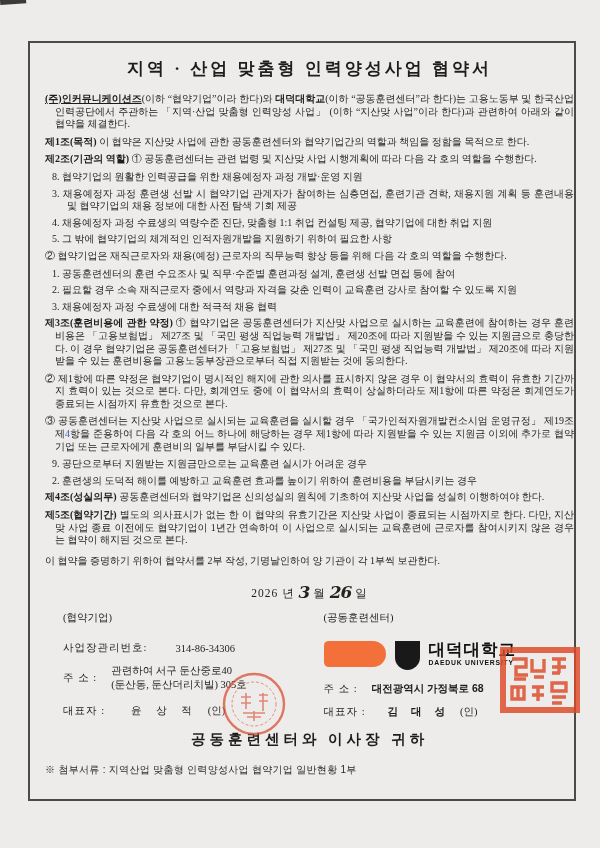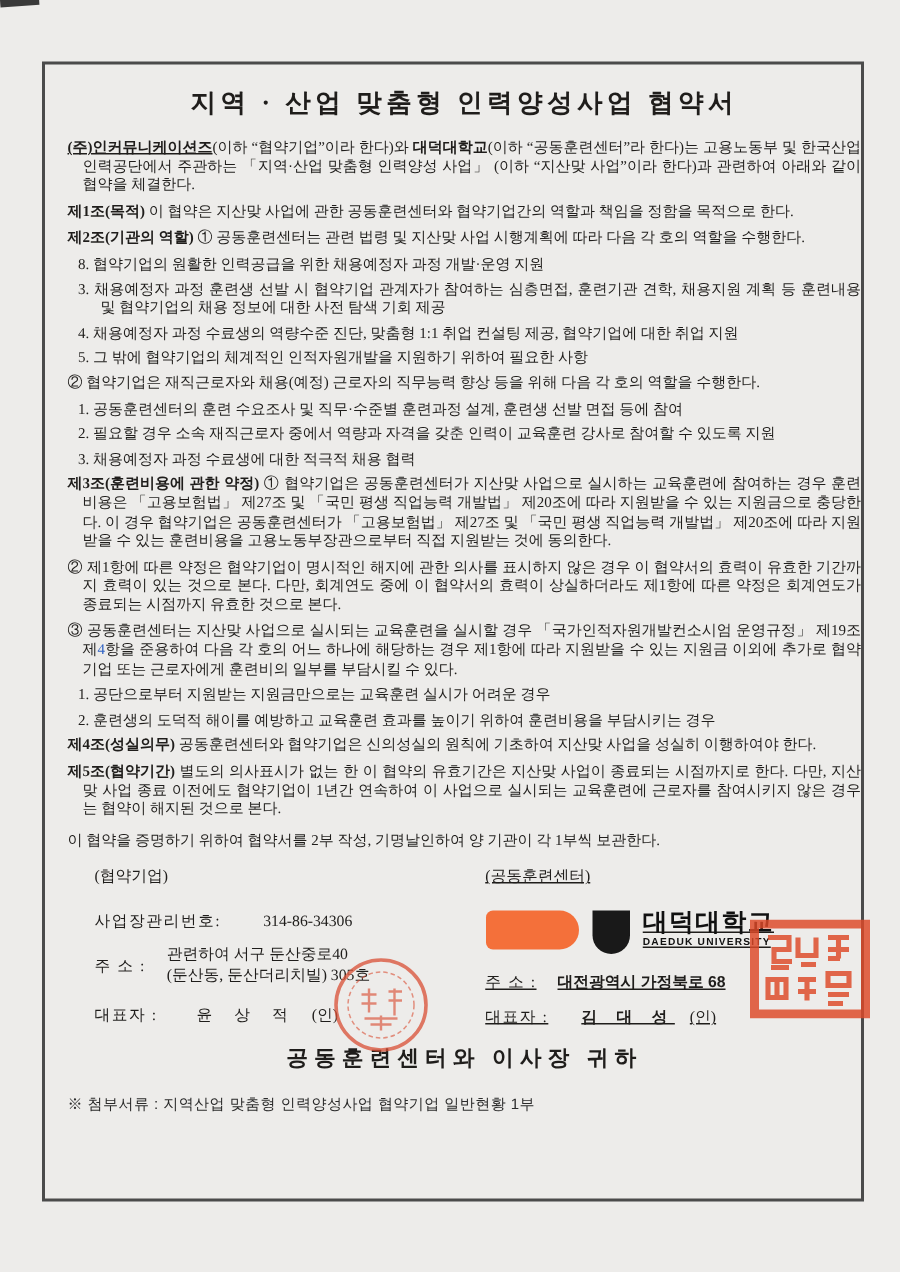--- a/index.html
+++ b/index.html
@@ -36,21 +36,21 @@
   .date-row {
     text-align:center; font-size:11.5px; margin:14px 0 10px 0; letter-spacing:1px;
   }
   .hand {
     font-family:"DejaVu Serif",serif; font-style:italic; font-weight:700;
     font-size:17px; letter-spacing:-1px; color:#26231f; position:relative; top:1px;
   }
   
   .sig { display:flex; margin-top:10px; position:relative; }
   .sig-left { width:50%; padding-left:18px; position:relative; }
-  .sig-right { width:50%; padding-left:14px; position:relative;text-decoration:underline; }
+  .sig-right { width:50%; padding-left:14px; position:relative; }
   .sig-header { font-size:10.5px; margin-bottom:16px; }
   .sig-row { display:flex; font-size:10.5px; margin-bottom:9px; align-items:center; }
   .sig-label { letter-spacing:1px; white-space:nowrap; }
   .sig-val { margin-left:14px; }
   .addr2 { line-height:14px; }
   .rep-name { letter-spacing:6px; margin-left:26px; }
   .seal-inline { margin-left:10px; position:relative; }
   .gothic { font-family:"Liberation Sans",sans-serif; font-weight:700; }
   
   .logo-row { display:flex; align-items:flex-start; margin:2px 0 12px 0; }
@@ -102,29 +102,37 @@
   <p class="item">1. 공동훈련센터의 훈련 수요조사 및 직무·수준별 훈련과정 설계, 훈련생 선발 면접 등에 참여</p>
   <p class="item">2. 필요할 경우 소속 재직근로자 중에서 역량과 자격을 갖춘 인력이 교육훈련 강사로 참여할 수 있도록 지원</p>
   <p class="item">3. 채용예정자 과정 수료생에 대한 적극적 채용 협력</p>
 
   <p class="par"><span class="lbl">제3조(훈련비용에 관한 약정)</span><span> ① 협약기업은 공동훈련센터가 지산맞 사업으로 실시하는 교육훈련에 참여하는 경우 훈련비용은 「고용보험법」 제27조 및 「국민 평생 직업능력 개발법」 제20조에 따라 지원받을 수 있는 지원금으로 충당한다. 이 경우 협약기업은 공동훈련센터가 「고용보험법」 제27조 및 「국민 평생 직업능력 개발법」 제20조에 따라 지원받을 수 있는 훈련비용을 고용노동부장관으로부터 직접 지원받는 것에 동의한다.</span></p>
 
   <p class="par">② 제1항에 따른 약정은 협약기업이 명시적인 해지에 관한 의사를 표시하지 않은 경우 이 협약서의 효력이 유효한 기간까지 효력이 있는 것으로 본다. 다만, 회계연도 중에 이 협약서의 효력이 상실하더라도 제1항에 따른 약정은 회계연도가 종료되는 시점까지 유효한 것으로 본다.</p>
 
   <p class="par"><span>③ 공동훈련센터는 지산맞 사업으로 실시되는 교육훈련을 실시할 경우 「국가인적자원개발컨소시엄 운영규정」 제19조제</span><span class="blue">4</span><span>항을 준용하여 다음 각 호의 어느 하나에 해당하는 경우 제1항에 따라 지원받을 수 있는 지원금 이외에 추가로 협약기업 또는 근로자에게 훈련비의 일부를 부담시킬 수 있다.</span></p>
 
-  <p class="item">1. 공단으로부터 지원받는 지원금만으로는 교육훈련 실시가 어려운 경우</p>
+  <p class="item">9. 공단으로부터 지원받는 지원금만으로는 교육훈련 실시가 어려운 경우</p>
   <p class="item">2. 훈련생의 도덕적 해이를 예방하고 교육훈련 효과를 높이기 위하여 훈련비용을 부담시키는 경우</p>
 
   <p class="par"><span class="lbl">제4조(성실의무)</span><span> 공동훈련센터와 협약기업은 신의성실의 원칙에 기초하여 지산맞 사업을 성실히 이행하여야 한다.</span></p>
 
   <p class="par"><span class="lbl">제5조(협약기간)</span><span> 별도의 의사표시가 없는 한 이 협약의 유효기간은 지산맞 사업이 종료되는 시점까지로 한다. 다만, 지산맞 사업 종료 이전에도 협약기업이 1년간 연속하여 이 사업으로 실시되는 교육훈련에 근로자를 참여시키지 않은 경우는 협약이 해지된 것으로 본다.</span></p>
 
   <p class="par closing">이 협약을 증명하기 위하여 협약서를 2부 작성, 기명날인하여 양 기관이 각 1부씩 보관한다.</p>
 
+  <div class="date-row">
+    <span>2026</span>
+    <span>년</span>
+    <span class="hand">3</span>
+    <span>월</span>
+    <span class="hand">26</span>
+    <span>일</span>
+  </div>
 
   <div class="sig">
 
     <div class="sig-left">
       <div class="sig-header">(협약기업)</div>
       <div class="sig-row">
         <span class="sig-label">사업장관리번호:</span>
         <span class="sig-val" style="margin-left:28px;">314-86-34306</span>
       </div>
       <div class="sig-row" style="align-items:center;">

